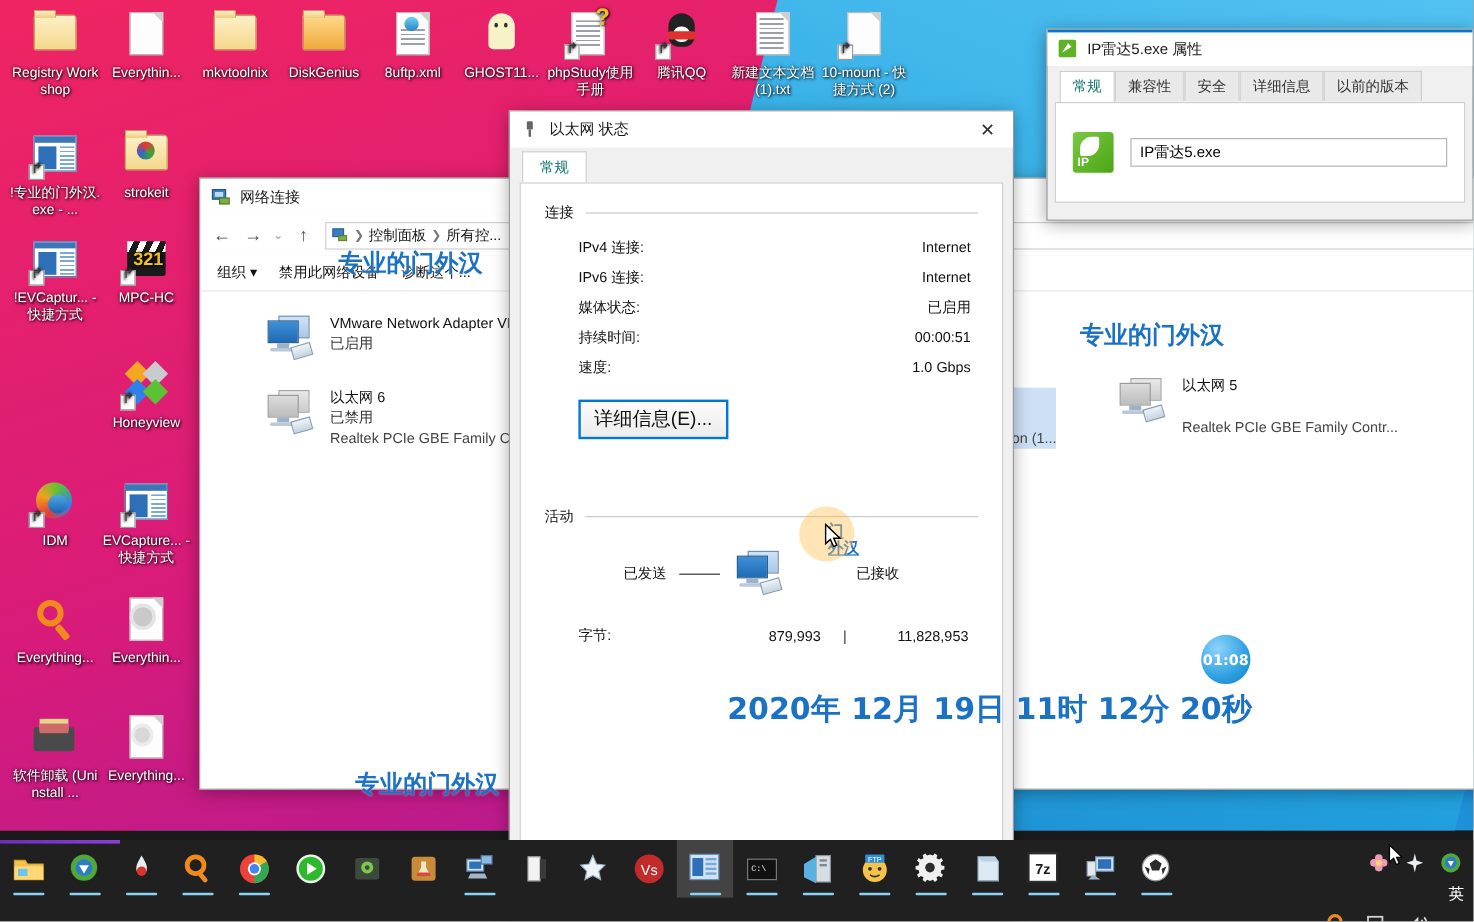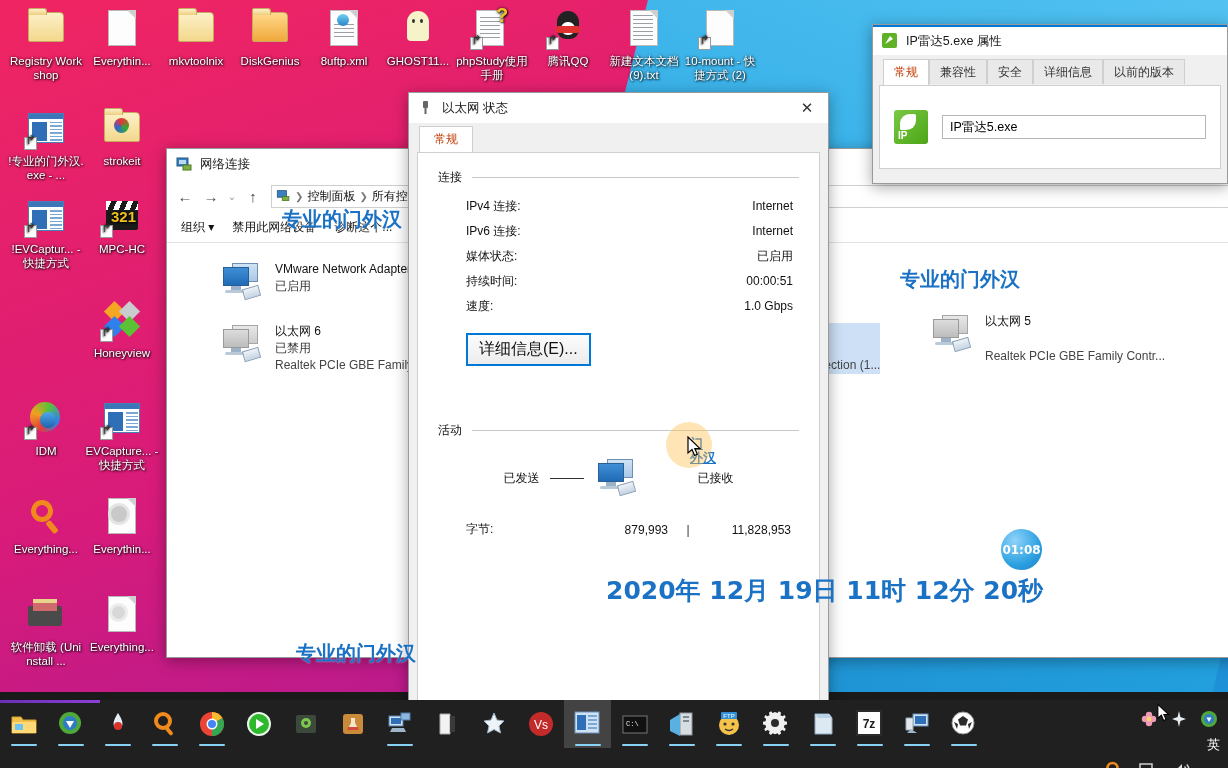--- a/index.html
+++ b/index.html
@@ -170,31 +170,31 @@
   }
   .pcplug .plug {
     position:absolute; left:24px; top:26px; width:17px; height:11px;
     background: linear-gradient(#eef3f8,#c6d4e2); border:1px solid #8aa0b6;
     transform: rotate(-16deg);
   }
   .pcplug.gray .mon-front { background: linear-gradient(#dcdcdc,#bdbdbd); border-color:#9a9a9a; }
   .pcplug.gray .mon-back { background: linear-gradient(#e8e8e8,#cccccc); border-color:#a5a5a5; }
 
   
-  #eth-win { left: 408px; top: 92px; width: 421px; height: 674px; background: #f0f0f0; }
+  #eth-win { left: 424px; top: 92px; width: 421px; height: 674px; background: #f0f0f0; }
   #eth-win .win-title { background: #fff; }
   .tabstrip {
     height: 25px; margin: 4px 0 0 10px; display: flex; align-items: flex-end;
   }
   .tab {
     height: 25px; padding: 0 14px; display: flex; align-items: center;
     font-size: 12px; border: 1px solid #cfcfcf; border-bottom: none;
     background: #e9e9e9; color: #333;
   }
-  .tab.active { background: #fff; color: #c2410c; height: 26px; }
+  .tab.active { background: #fff; color: #0f766e; height: 26px; }
   .tab-page {
     margin: 0 8px 8px; background: #fff; border: 1px solid #cfcfcf;
     height: calc(100% - 25px - 30px - 54px); position: relative; padding: 16px 20px;
   }
   .grp-head {
     display: flex; align-items: center; gap: 10px; font-size: 12px; color: #111;
     margin-bottom: 8px;
   }
   .grp-head .rule { flex: 1; height: 1px; background: #c9c9c9; }
   .kv { display: flex; font-size: 12px; line-height: 25px; color: #111; }
@@ -394,21 +394,21 @@
       <div style="position:absolute;left:12px;top:18px;width:24px;height:7px;background:#e03030;border-radius:3px;"></div>
       <div class="shortcut-arrow"></div>
     </div>
     <span class="lbl">腾讯QQ</span>
   </div>
   <div class="desk-icon" style="left:606px;top:8px;">
     <div class="glyph">
         <div class="ic-doc"></div>
         <div class="ic-doc-lines" style="left:13px;top:7px;height:26px;"></div>
       </div>
-    <span class="lbl">新建文本文档 (9).txt</span>
+    <span class="lbl">新建文本文档 (1).txt</span>
   </div>
   <div class="desk-icon" style="left:682px;top:8px;">
     <div class="glyph">
         <div class="ic-doc"></div>
         <div class="shortcut-arrow"></div>
       </div>
     <span class="lbl">10-mount - 快捷方式 (2)</span>
   </div>
 
   <div class="desk-icon" style="left:8px; top:108px;">

